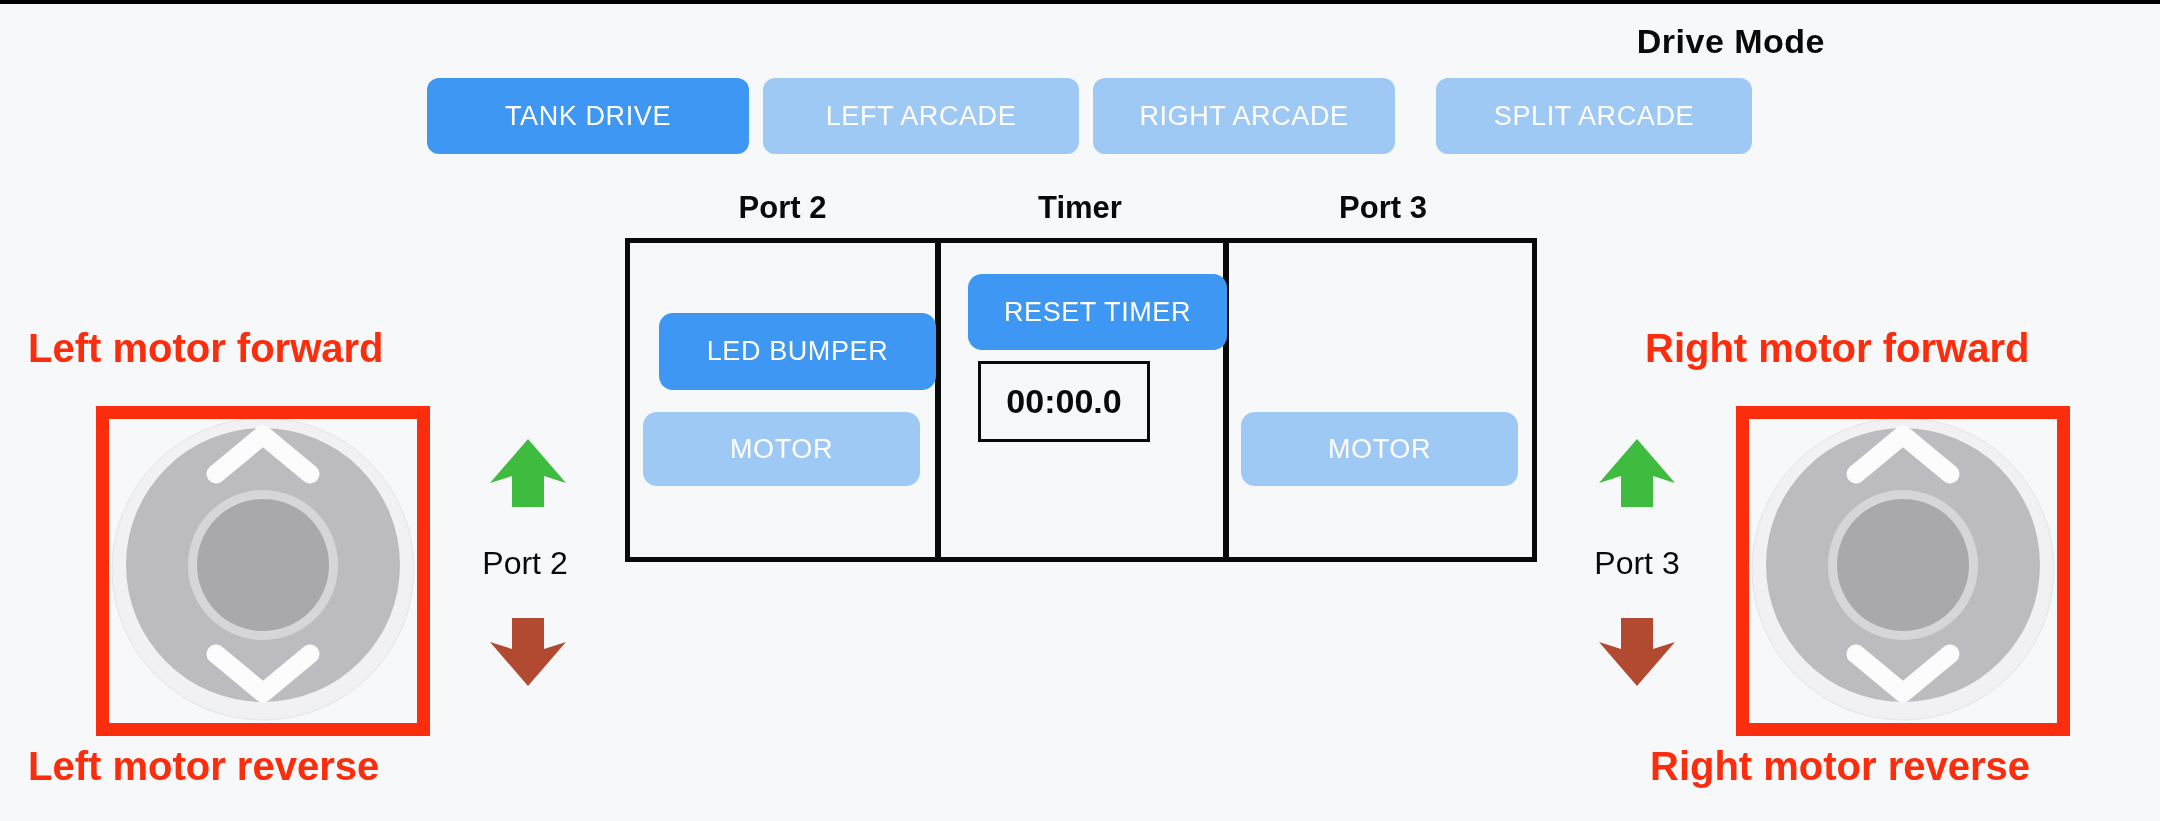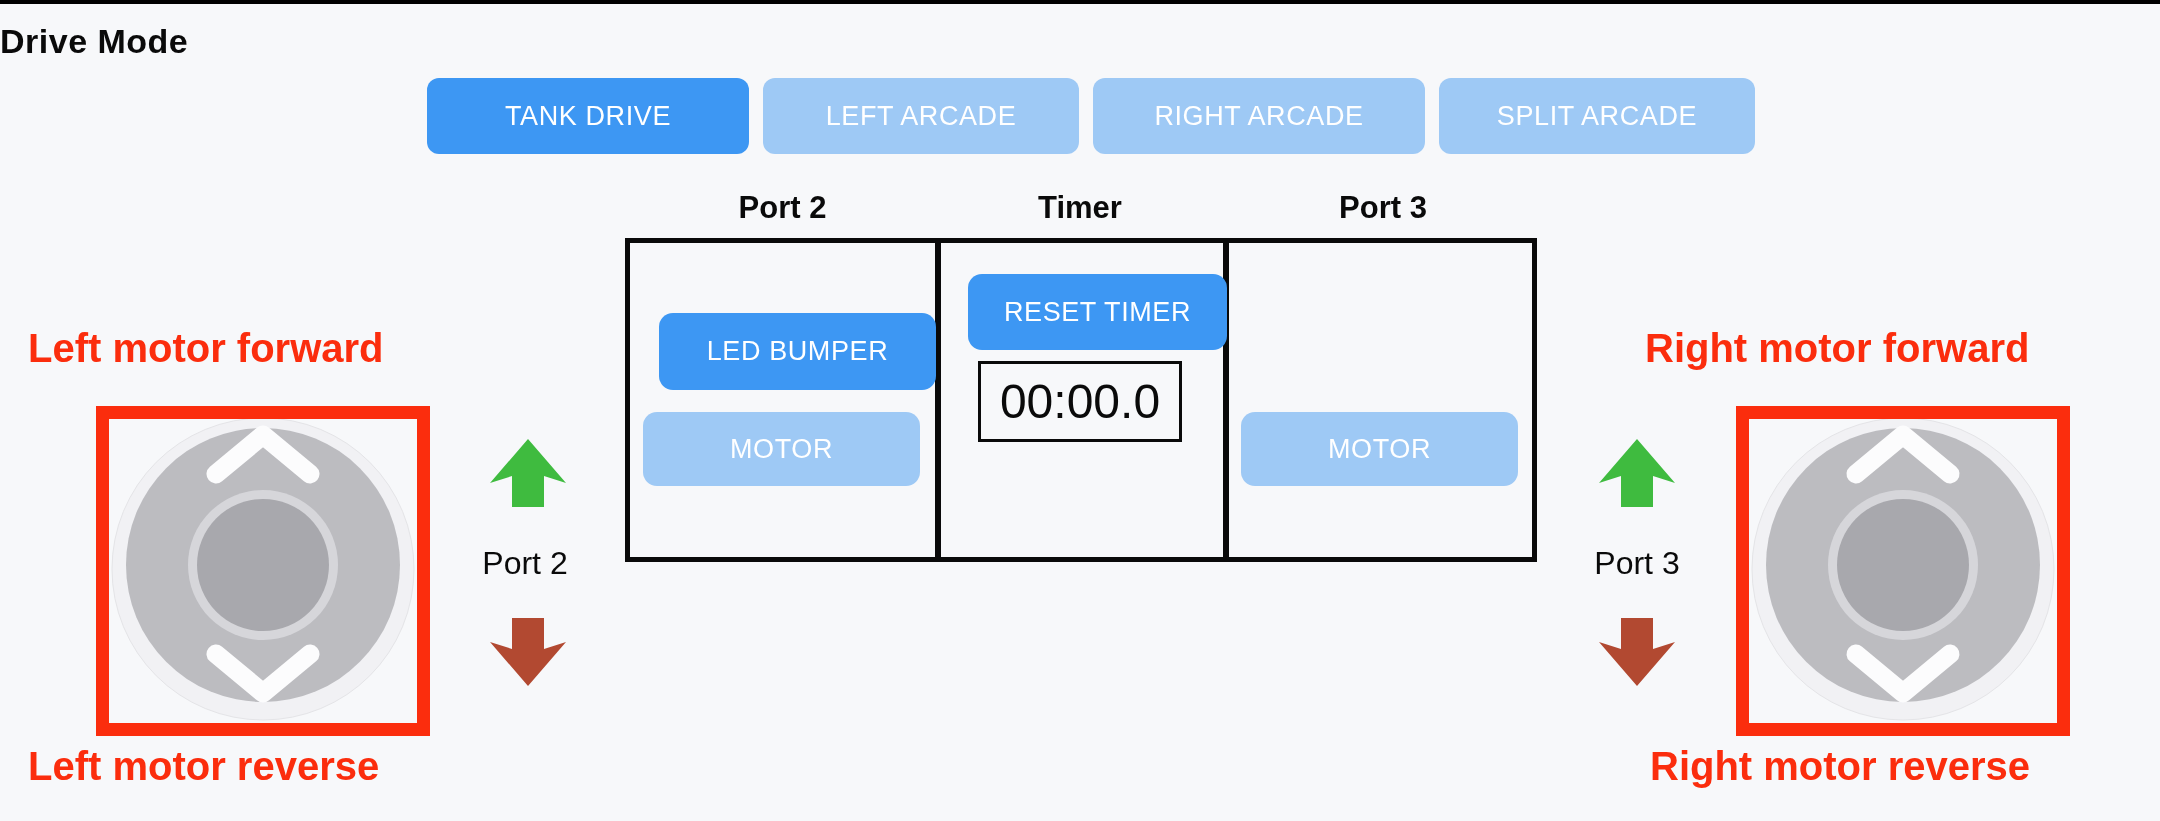--- a/index.html
+++ b/index.html
@@ -7,50 +7,50 @@
     --red:#fb2d0d; --green:#3fbb3f; --dark-red:#b24931; --ink:#0a0a0a;
     --joy-pale:#f1f1f4; --joy-mid:#bcbcc0; --joy-ring:#d6d6da; --joy-knob:#a8a8ad; --joy-chevron:#fcfcfd;
   }
   *{box-sizing:border-box; margin:0; padding:0;}
   html,body{background:var(--page-bg);}
   body{font-family:"Liberation Sans","DejaVu Sans",sans-serif; color:var(--ink);}
   #stage{position:relative; width:2160px; height:821px; background:var(--page-bg); overflow:hidden;}
 
   .topbar{position:absolute; left:0; top:0; width:2160px; height:4px; background:#000;}
 
-  .page-title{position:absolute; left:0; top:22px; width:1825px; text-align:left;
+  .page-title{position:absolute; left:0; top:22px; width:1825px; text-align:right;
     font-size:34px; font-weight:bold; letter-spacing:.5px;}
 
   .mode-row{position:absolute; left:427px; top:78px; display:flex; gap:14px;justify-content:flex-end;}
   .mode-btn{height:76px; border:none; border-radius:12px; background:var(--light-blue);
     color:#fff; font-family:inherit; font-size:27px; letter-spacing:.6px; cursor:pointer;}
   .mode-btn.on{background:var(--accent-blue);}
-  .mode-btn.w1{width:322px;} .mode-btn.w2{width:316px;} .mode-btn.w3{width:332px;} .mode-btn.w4{width:316px;}
+  .mode-btn.w1{width:322px;} .mode-btn.w2{width:316px;} .mode-btn.w3{width:302px;} .mode-btn.w4{width:316px;margin-left:27px;}
 
   .col-header{position:absolute; top:190px; text-align:center; font-size:31px; font-weight:bold;}
   .hdr-p2{left:625px; width:315px;} .hdr-tm{left:936px; width:288px;} .hdr-p3{left:1228px; width:310px;}
 
   .ctl-table{position:absolute; left:625px; top:238px; width:912px; height:324px;
     border:5px solid var(--ink);}
   .v-divider{position:absolute; top:0; height:100%; width:6px; background:var(--ink);}
   .vd1{left:305px;} .vd2{left:593px;}
 
   .ctl-btn{position:absolute; border:none; border-radius:14px; background:var(--light-blue);
     color:#fff; font-family:inherit; font-size:27px; letter-spacing:.6px; cursor:pointer;}
   .ctl-btn.on{background:var(--accent-blue);margin-left:16px;}
   .btn-led{left:13px; top:70px; width:277px; height:77px;}
   .btn-motor-l{left:13px; top:169px; width:277px; height:74px;}
   .btn-reset{left:322px; top:31px; width:259px; height:76px;}
   .btn-start{left:322px; top:212px; width:259px; height:76px;}
   .btn-electro{left:611px; top:70px; width:277px; height:77px;}
   .btn-motor-r{left:611px; top:169px; width:277px; height:74px;}
 
-  .timer-display{position:absolute; left:348px; top:118px; width:204px; height:81px;
+  .timer-display{position:absolute; left:348px; top:118px; width:172px; height:81px;
     border:3px solid var(--ink); display:flex; align-items:center; justify-content:center;
-    font-size:48px; color:var(--ink); background:var(--page-bg);}
+    font-size:34px; color:var(--ink); background:var(--page-bg);font-weight:bold;}
 
   .red-label{position:absolute; color:var(--red); font-size:40px; font-weight:bold; white-space:nowrap;}
   .lbl-lf{left:28px;  top:326px;} .lbl-lr{left:28px;  top:744px;text-align:center;}
   .lbl-rf{left:1645px; top:326px;} .lbl-rr{left:1650px; top:744px;}
 
   .joy-frame{position:absolute; width:334px; height:330px; border:13px solid var(--red);}
   .joy-left{left:96px; top:406px;} .joy-right{left:1736px; top:406px;}
   .joy-frame svg{position:absolute; left:0; top:0;}
 
   .arrow{position:absolute; width:80px; height:72px;}

